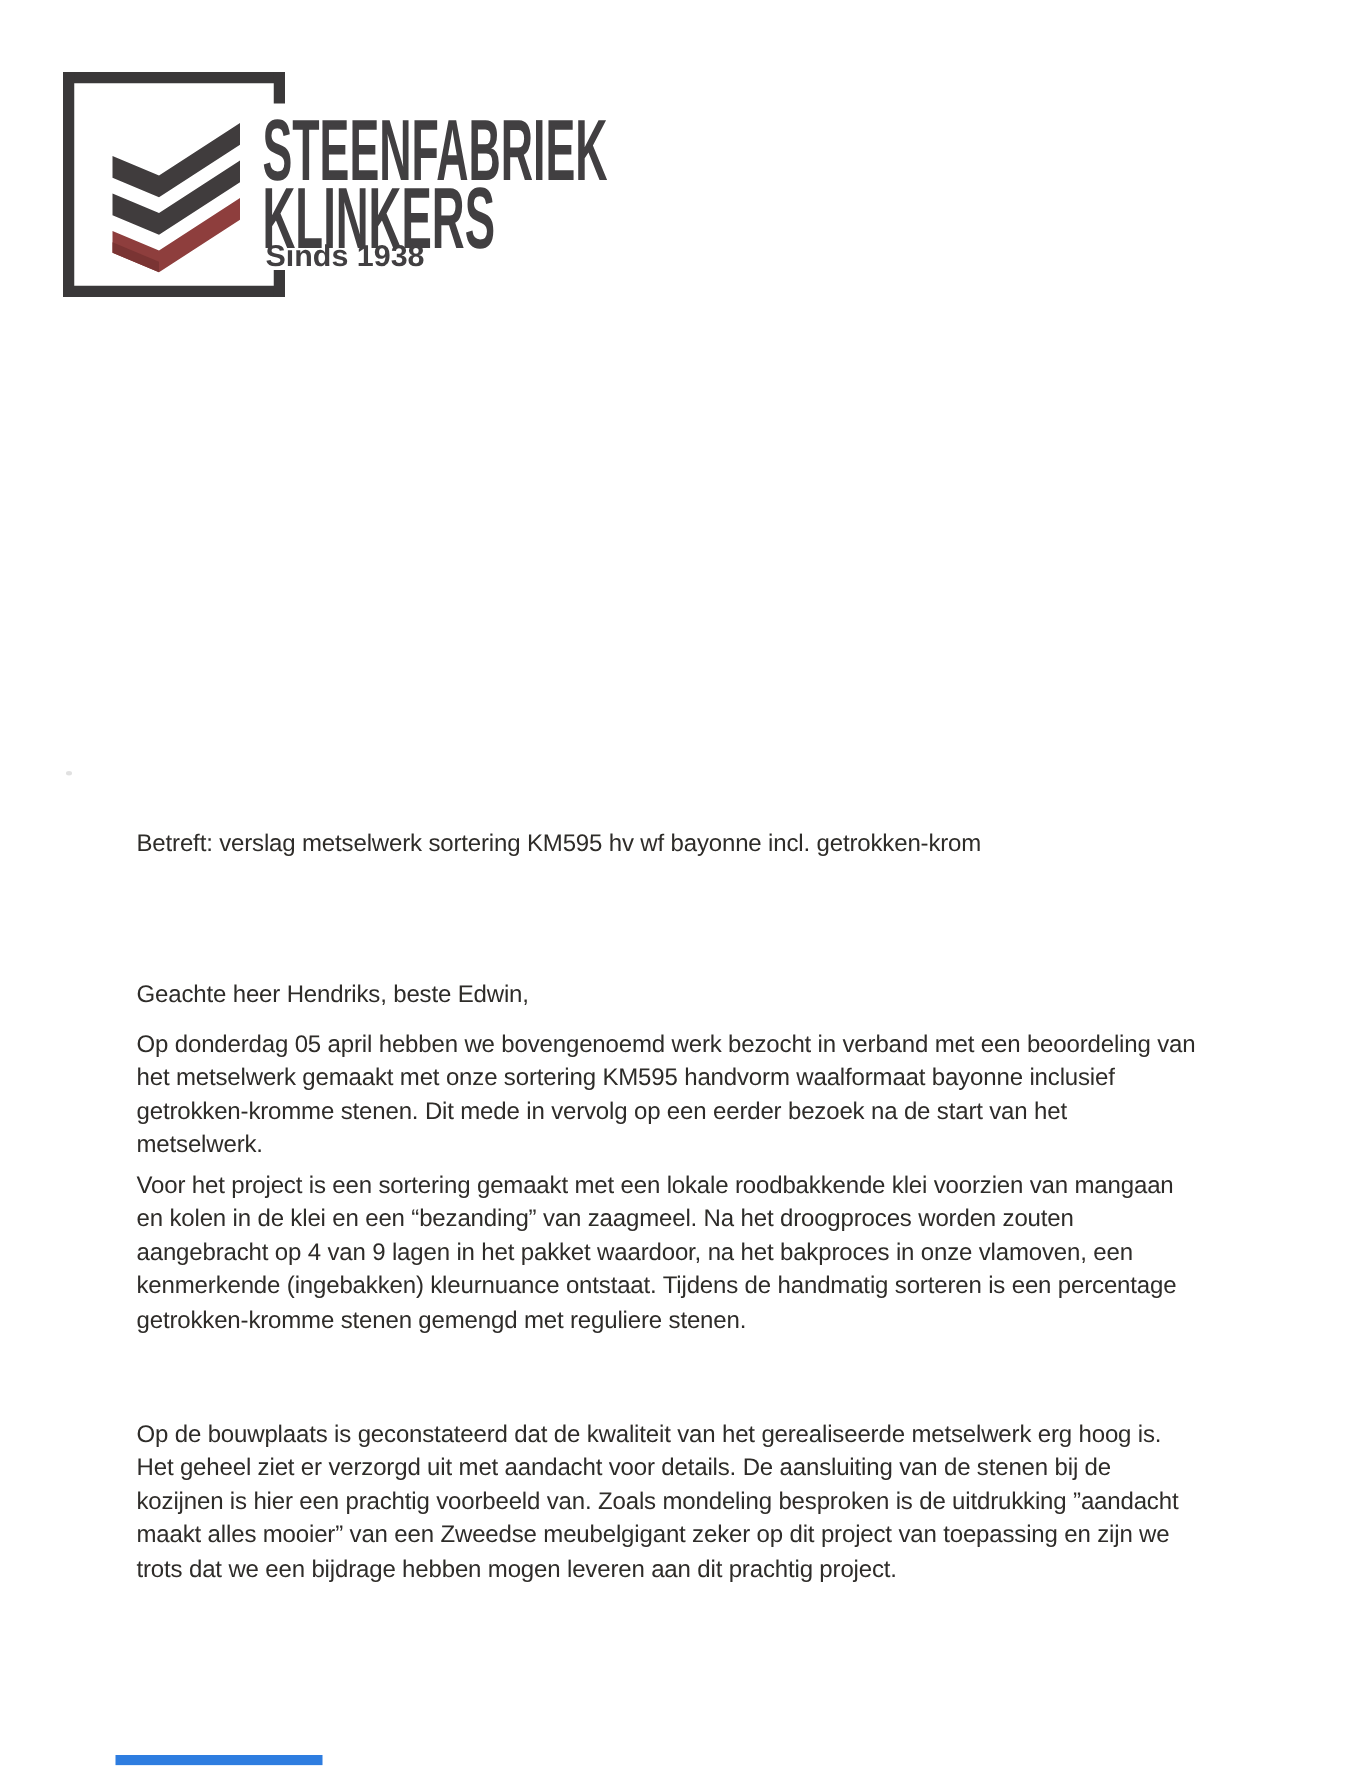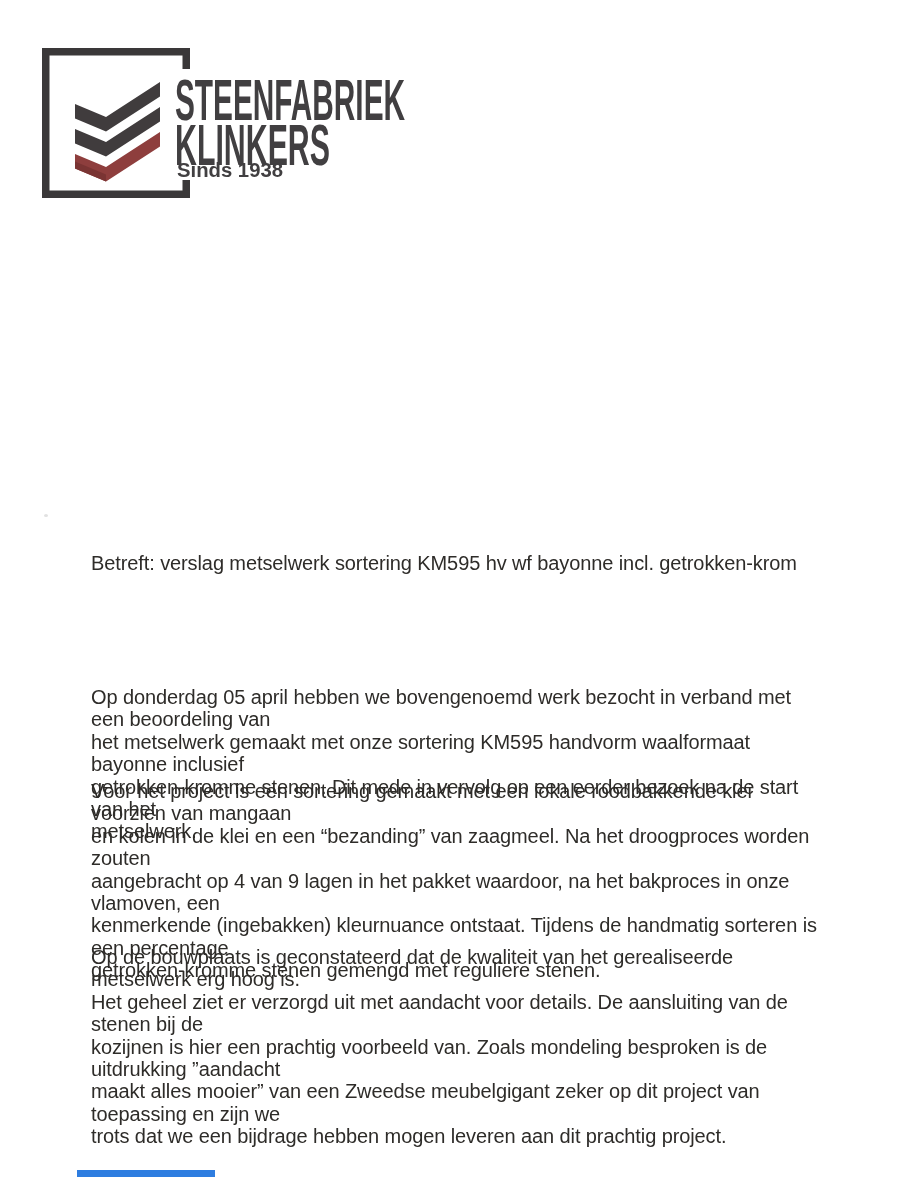--- a/index.html
+++ b/index.html
@@ -19,21 +19,21 @@
   }
   .logo-tagline{
     font-family:"Liberation Sans",sans-serif;
     font-weight:700;
     fill:#413f41;
   }
   .textblock{
     position:absolute;
     left:91px;
     width:726px;
-    font-size:20px;
+    font-size:16px;
     line-height:22.4px;
     letter-spacing:-0.1px;
     white-space:pre-line;
     color:#2e2c29;
   }
   .subject-line{top:552px;}
   .project-line{top:585px;left:146px;}
   .salutation{top:653px;}
   .para-1{top:686px;}
   .para-2{top:780px;}
@@ -72,20 +72,21 @@
       <polygon fill="#7a3433" points="35,116.5 66,129.5 66,136.5 35,123.5"></polygon>
     </g>
     <text class="logo-brand" x="135" y="75" font-size="58" textLength="230" lengthAdjust="spacingAndGlyphs">STEENFABRIEK</text>
     <text class="logo-brand" x="135" y="120" font-size="58" textLength="155" lengthAdjust="spacingAndGlyphs">KLINKERS</text>
     <text class="logo-tagline" x="137" y="132" font-size="20" textLength="106" lengthAdjust="spacingAndGlyphs">Sinds 1938</text>
   </svg>
 
   <div class="textblock subject-line">Betreft: verslag metselwerk sortering KM595 hv wf bayonne incl. getrokken-krom</div>
 
 
+  <div class="textblock salutation">Geachte heer Hendriks, beste Edwin,</div>
 
   <div class="textblock para-1">Op donderdag 05 april hebben we bovengenoemd werk bezocht in verband met een beoordeling van
 het metselwerk gemaakt met onze sortering KM595 handvorm waalformaat bayonne inclusief
 getrokken-kromme stenen. Dit mede in vervolg op een eerder bezoek na de start van het
 metselwerk.</div>
 
   <div class="textblock para-2">Voor het project is een sortering gemaakt met een lokale roodbakkende klei voorzien van mangaan
 en kolen in de klei en een “bezanding” van zaagmeel. Na het droogproces worden zouten
 aangebracht op 4 van 9 lagen in het pakket waardoor, na het bakproces in onze vlamoven, een
 kenmerkende (ingebakken) kleurnuance ontstaat. Tijdens de handmatig sorteren is een percentage

